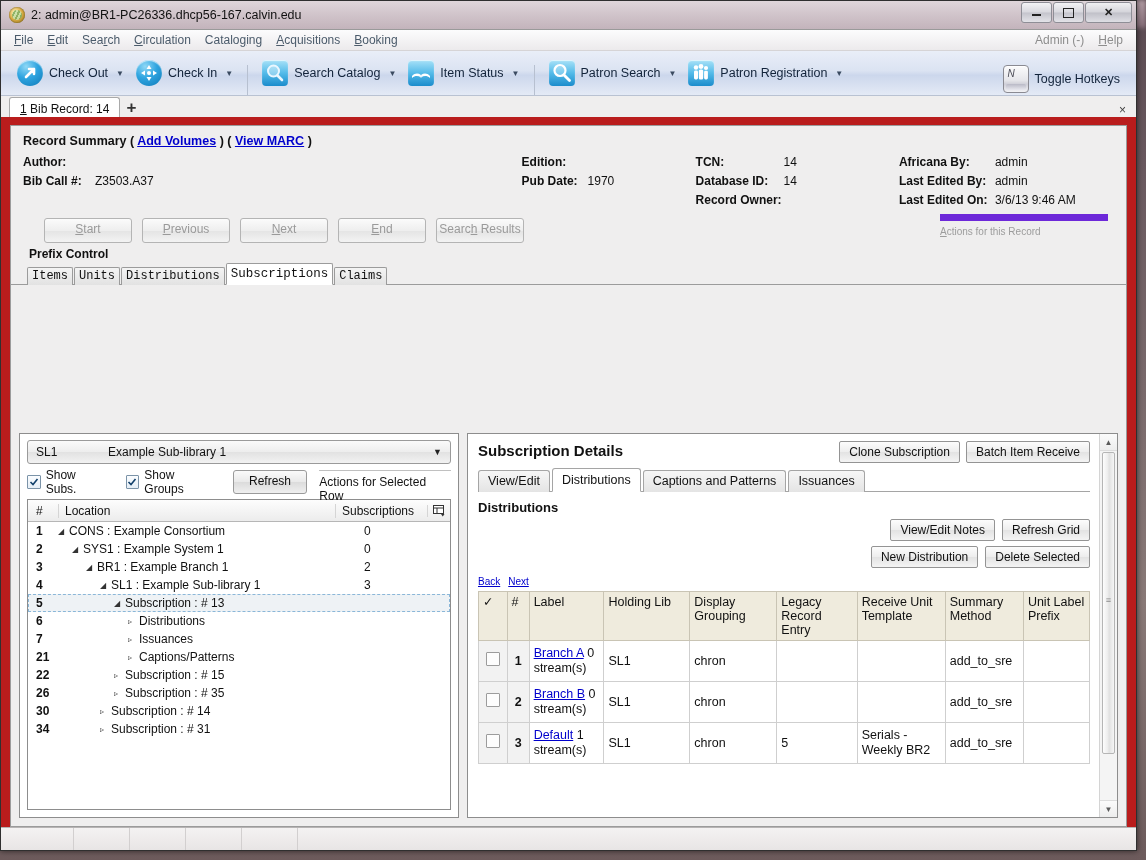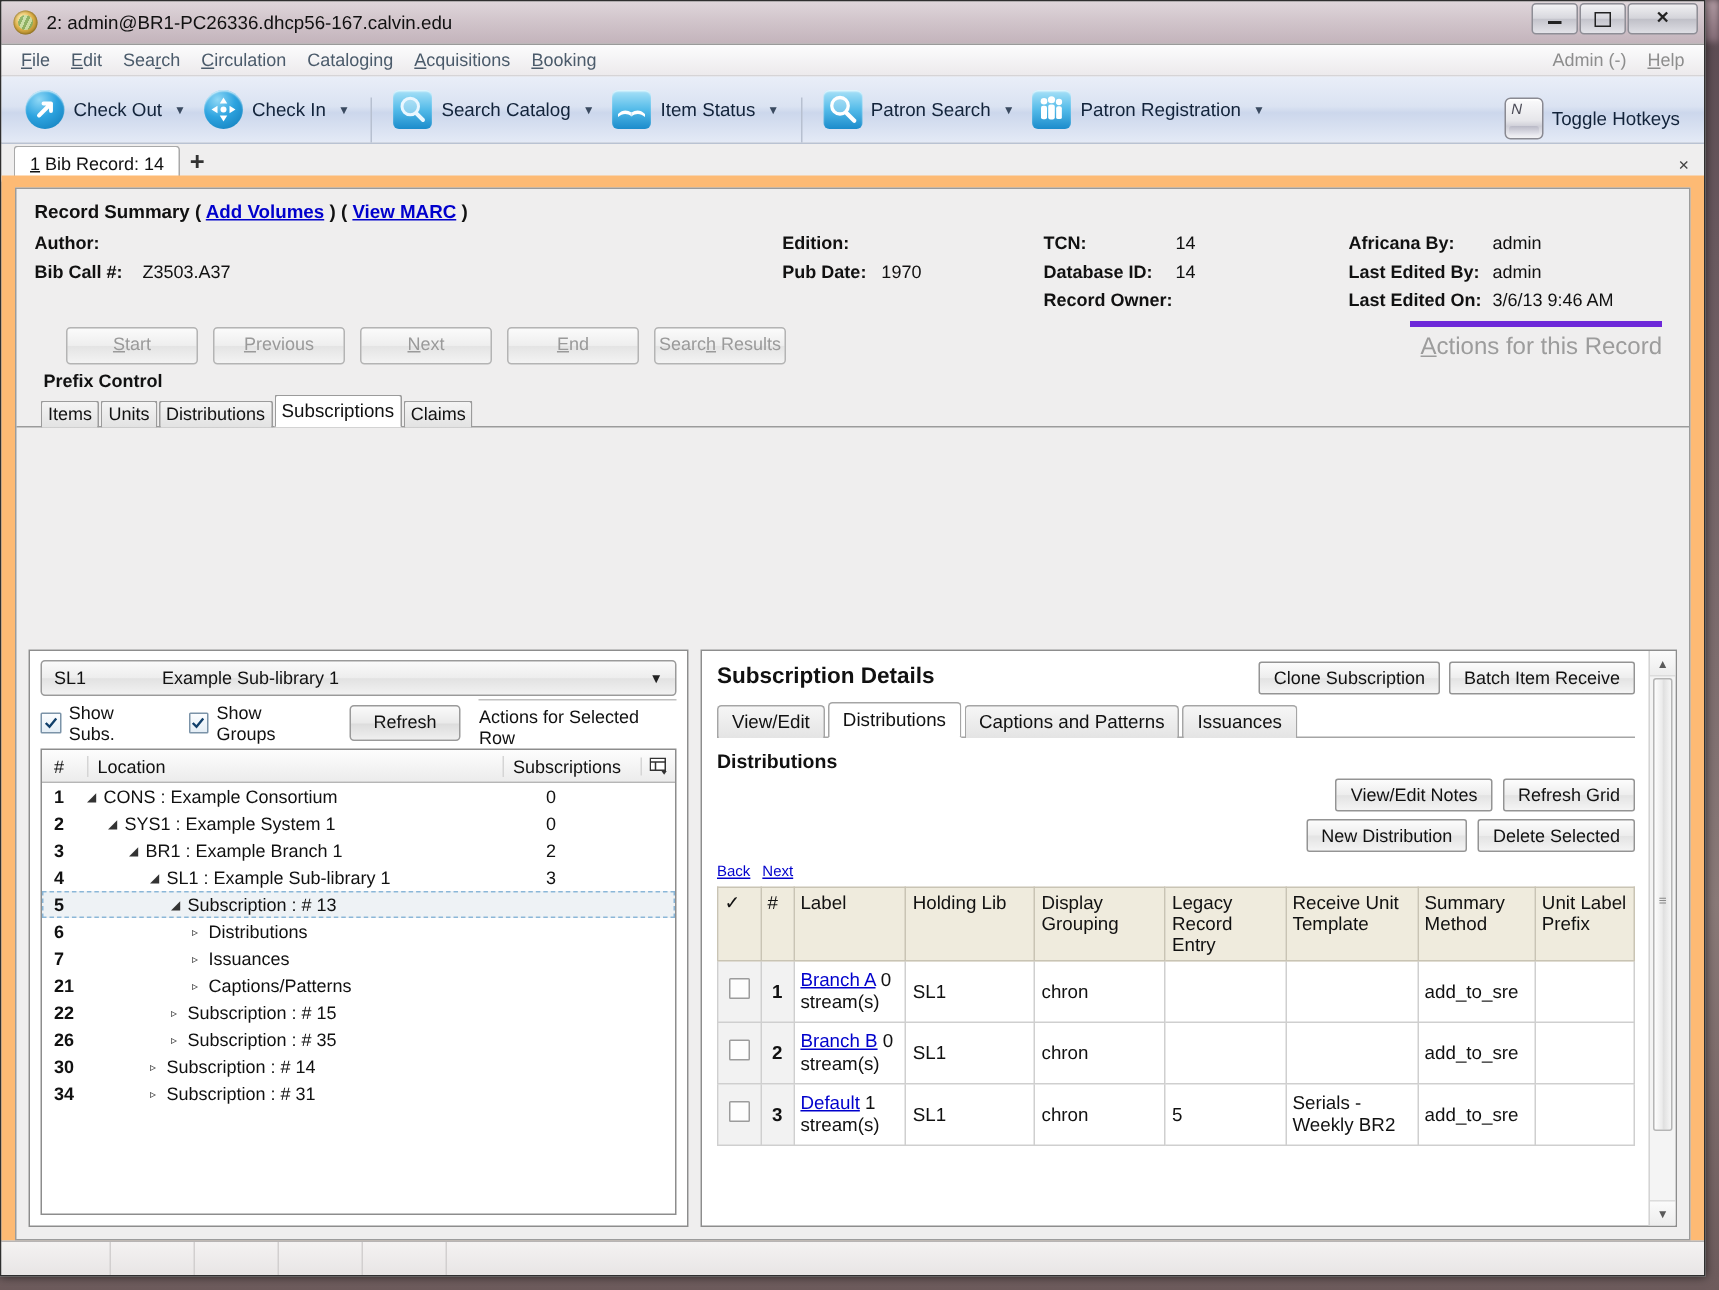--- a/index.html
+++ b/index.html
@@ -137,21 +137,21 @@
   .rec-tab u{text-decoration:underline;}
   .newtab{
     width:22px;height:22px;line-height:20px;text-align:center;
     font-size:17px;color:#333;font-weight:bold;
   }
   #tabstrip .closex{position:absolute;right:10px;bottom:3px;font-size:12px;color:#444;}
 
   
   #content{
     position:absolute;left:0;right:0;top:116px;bottom:23px;
-    background:#fdba74;
+    background:#b91c1c;
     padding:8px 9px 0 9px;box-sizing:border-box;
   }
   #panel{
     border:1px solid #9b9b9b;background:#efeeee;height:100%;box-sizing:border-box;
     position:relative;
   }
 
   
   #recsum{padding:8px 12px 4px 12px;}
   .rs-head{font-size:12.5px;font-weight:bold;color:#111;margin-bottom:7px;}
@@ -166,38 +166,38 @@
   
   #navrow{display:flex;align-items:center;gap:10px;padding:6px 0 0 33px;position:relative;}
   .navbtn{
     width:86px;height:23px;line-height:21px;text-align:center;
     border:1px solid #b4b4b4;border-radius:3px;
     background:linear-gradient(180deg,#fbfbfb,#eeeeee 50%,#e4e4e4 52%,#f3f3f3);
     color:#9a9a9a;font-size:12px;
   }
   .navbtn u{text-decoration:underline;}
   #actions-record{
-    position:absolute;right:18px;top:2px;width:168px;text-align:right;
-    border-top:4px solid #6d28d9;padding-top:5px;
-    color:#9c9c9c;font-size:16px;
+    position:absolute;right:18px;top:2px;width:168px;text-align:left;
+    border-top:7px solid #6d28d9;padding-top:5px;
+    color:#9c9c9c;font-size:10px;
   }
   #actions-record u{text-decoration:underline;}
 
   #serialctl{font-weight:bold;font-size:12px;color:#111;padding:4px 0 2px 18px;}
 
   
   #subtabs{
     display:flex;align-items:flex-end;padding-left:16px;height:21px;
     border-bottom:1px solid #9b9b9b;margin-bottom:0;
   }
   .stab{
     height:17px;line-height:17px;padding:0 4px;font-size:12px;color:#111;
     background:linear-gradient(180deg,#f4f4f4,#e2e2e2);
     border:1px solid #9b9b9b;border-bottom:none;
-    border-radius:2px 2px 0 0;margin-right:1px;position:relative;top:1px;
+    border-radius:2px 2px 0 0;margin-right:1px;position:relative;top:1px;font-family:Liberation Mono, monospace;
   }
   .stab.active{
     height:20px;line-height:20px;background:#fff;border-bottom:1px solid #fff;
     font-size:12.5px;z-index:2;
   }
 
   
   #split{
     position:absolute;left:8px;right:8px;top:307px;bottom:8px;
     display:flex;gap:8px;
@@ -209,21 +209,21 @@
   }
   .lp-pad{padding:6px 7px 0 7px;}
   .combo{
     height:22px;border:1px solid #9a9a9a;border-radius:3px;
     background:linear-gradient(180deg,#fafafa,#ededed 50%,#e2e2e2 52%,#f2f2f2);
     display:flex;align-items:center;font-size:12px;color:#111;position:relative;
     padding-left:8px;
   }
   .combo .c-code{width:72px;}
   .combo .c-arrow{position:absolute;right:8px;font-size:9px;color:#222;}
-  .ctrlrow{display:flex;align-items:center;gap:0;margin-top:6px;position:relative;height:24px;}
+  .ctrlrow{display:flex;gap:0;margin-top:6px;position:relative;height:24px;}
   .cbx{width:12px;height:12px;border:1px solid #7b93a8;background:linear-gradient(180deg,#fbfdff,#e5eef6);
        display:inline-flex;align-items:center;justify-content:center;margin-right:5px;border-radius:1px;}
   .cbx svg{display:block;}
   .cklbl{font-size:12px;color:#111;margin-right:17px;display:flex;align-items:center;}
   .refreshbtn{
     width:74px;height:22px;line-height:20px;text-align:center;font-size:12px;color:#111;
     border:1px solid #9a9a9a;border-radius:3px;
     background:linear-gradient(180deg,#fafafa,#e9e9e9 50%,#dcdcdc 52%,#efefef);
   }
   .actions-sel{

